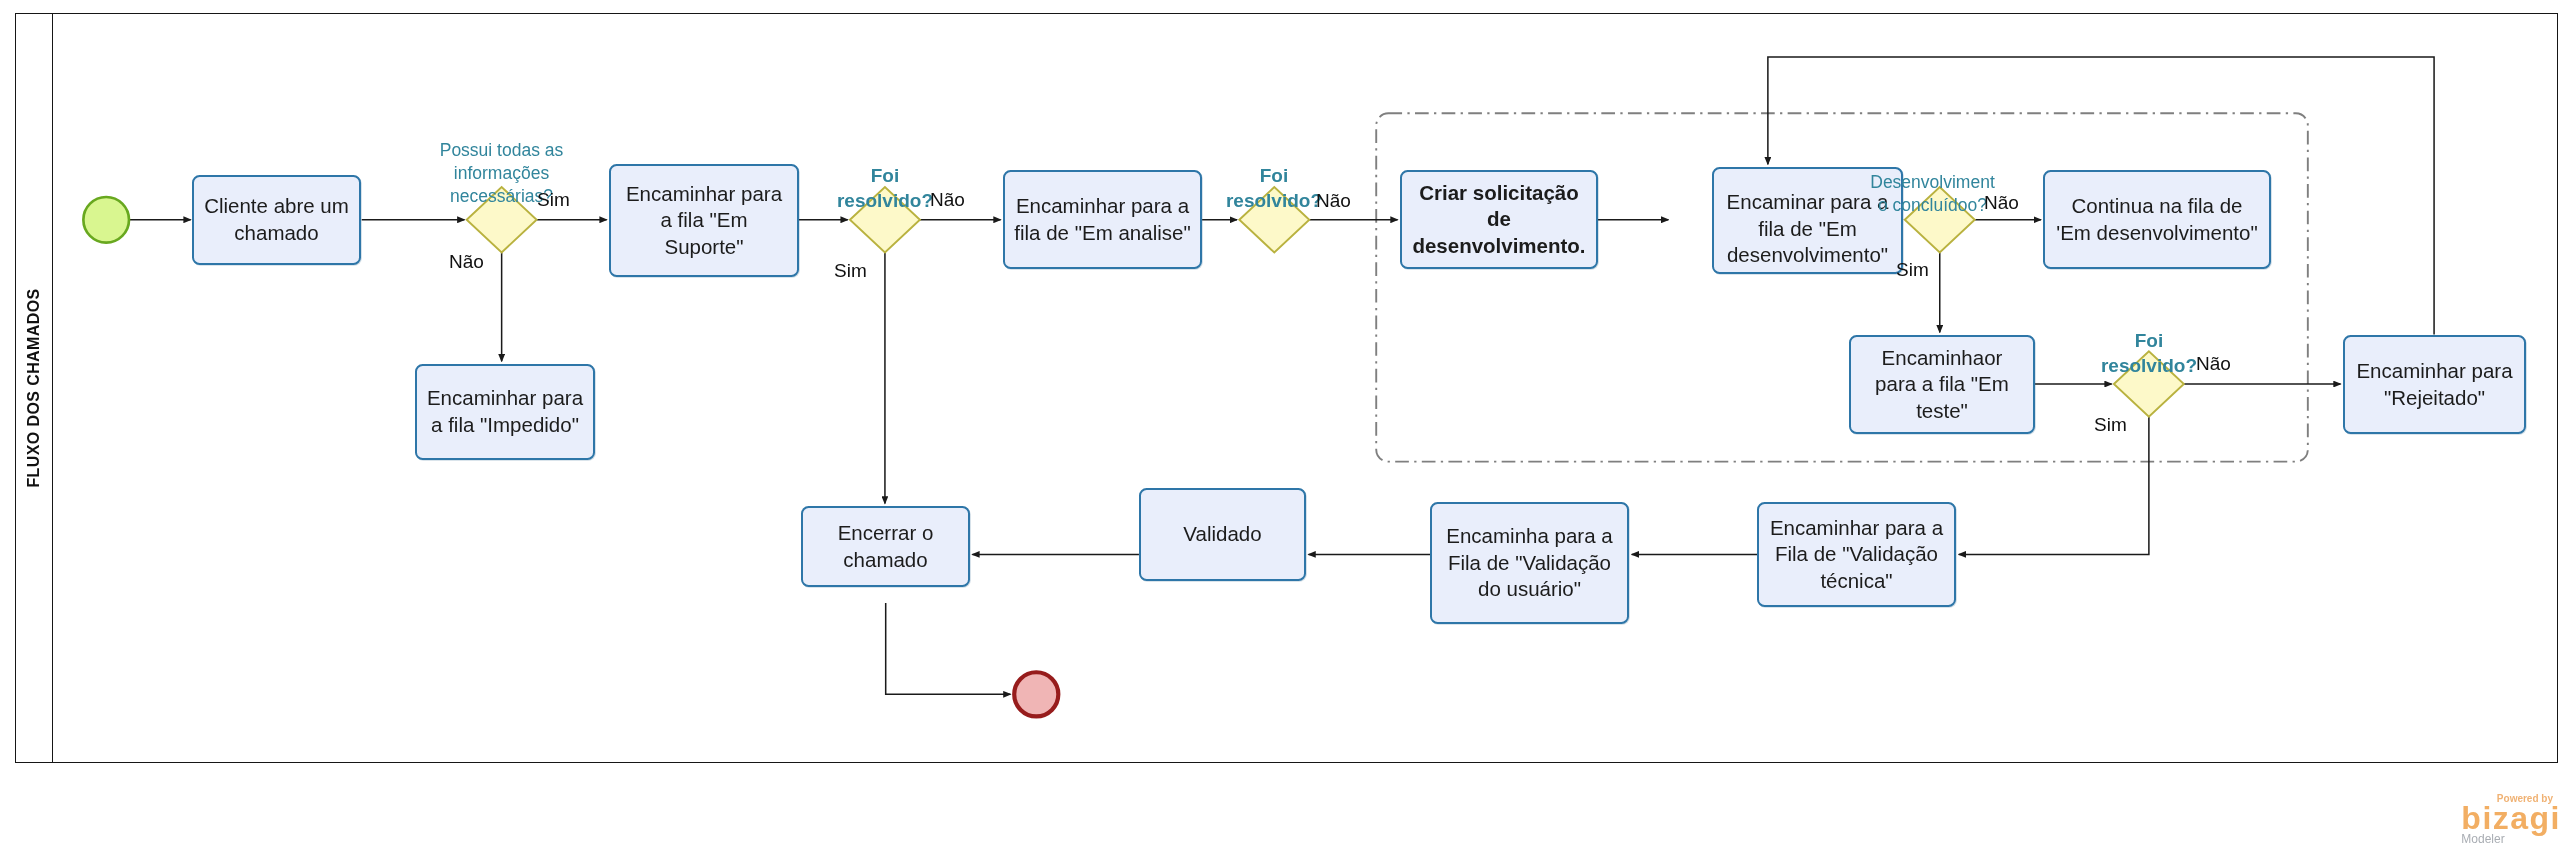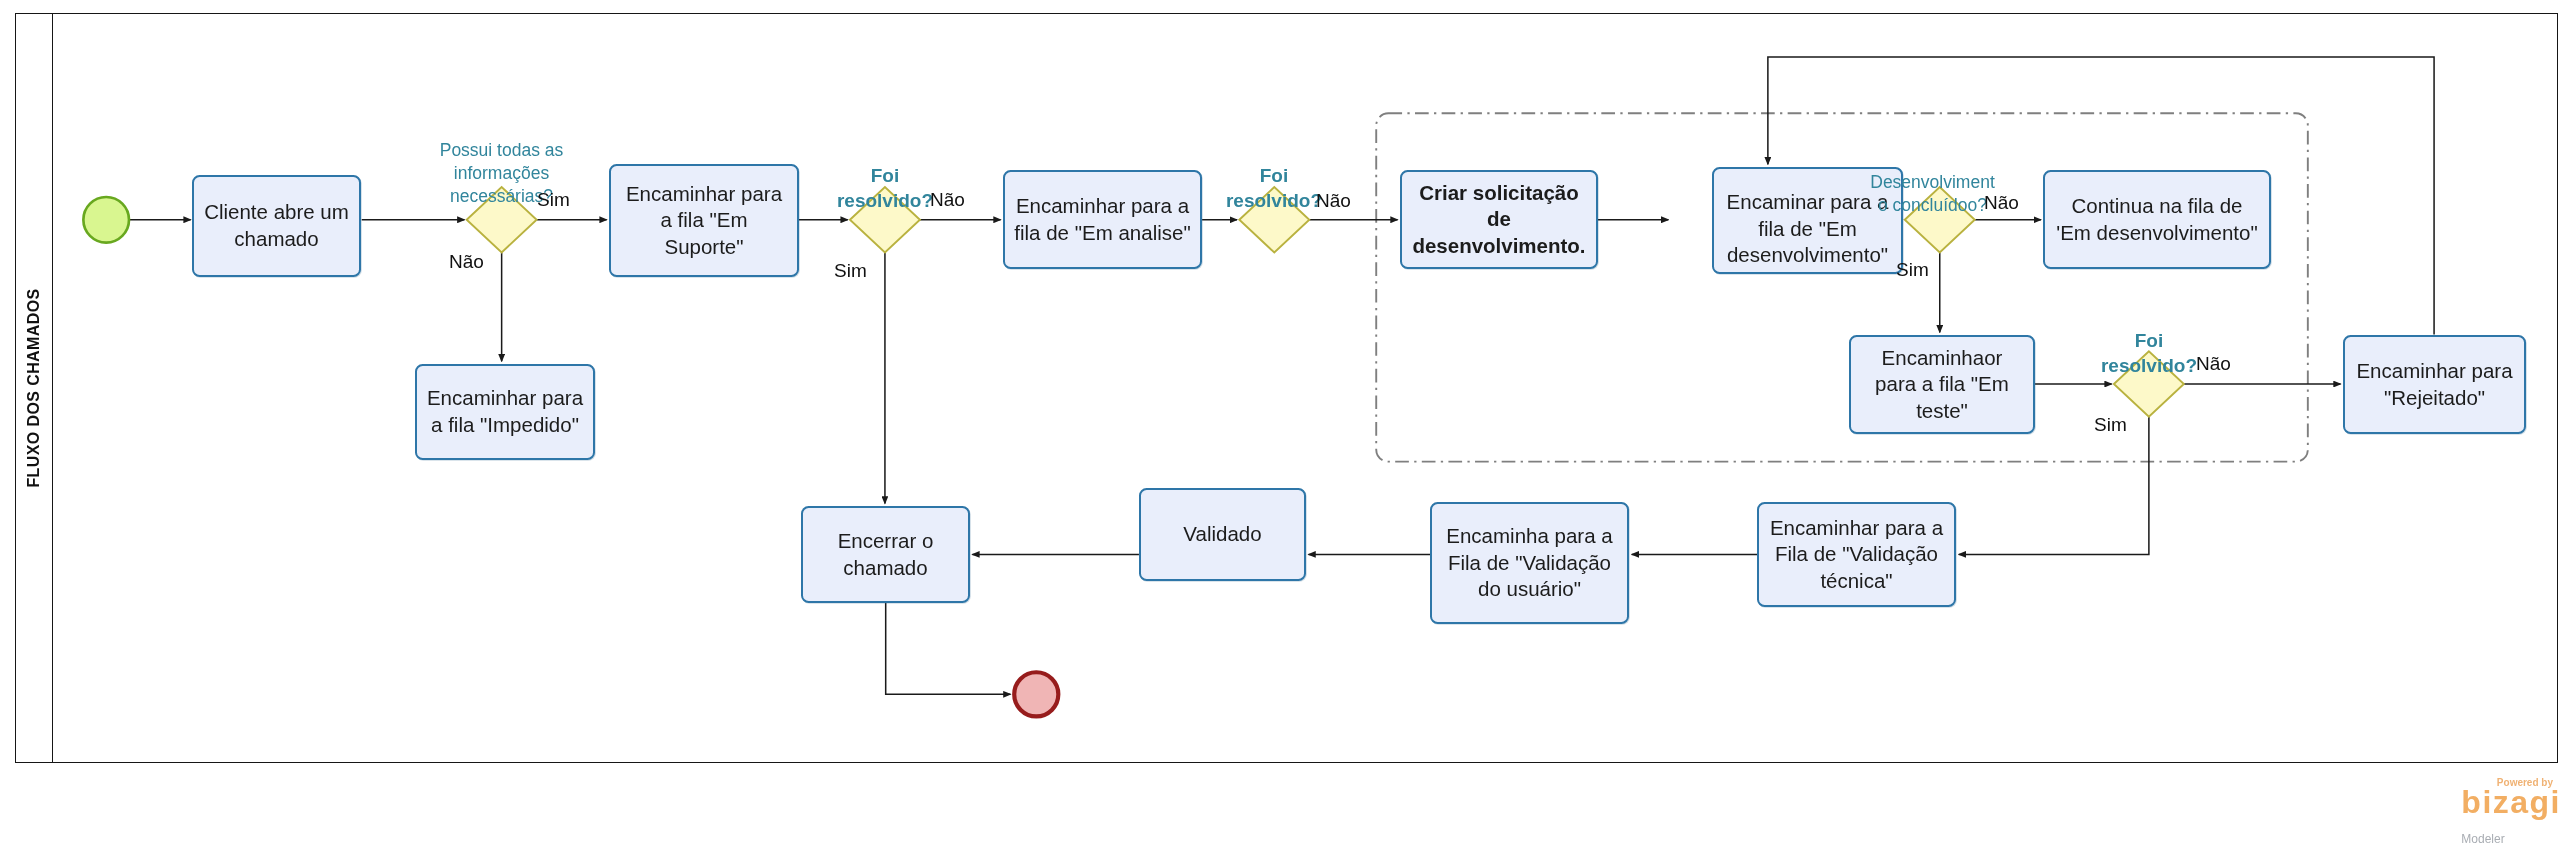--- a/index.html
+++ b/index.html
@@ -17,21 +17,21 @@
         color:#1c1c1c;font-size:20.5px;line-height:1.3;padding:3px 9px;box-shadow:0.8px 0.8px 0 rgba(60,110,150,.25);}
   
   .note{position:absolute;color:#31859c;font-size:17.5px;line-height:1.32;text-align:center;white-space:pre-line;margin-top:28px;}
   .note.bold{font-weight:bold;font-size:19px;}
   
   .elabel{position:absolute;color:#111;font-size:19px;font-weight:normal;white-space:nowrap;}
   
   .logo{position:absolute;right:15px;bottom:6px;text-align:right;line-height:1;}
   .logo .powered{font-size:10px;font-weight:bold;color:#f0b274;margin-right:8px;}
   .logo .brand{font-size:32px;font-weight:bold;color:#f2ae63;letter-spacing:1.5px;line-height:.9;}
-  .logo .product{font-size:12px;color:#a9adb3;text-align:left;margin-top:16px;}
+  .logo .product{font-size:12px;color:#a9adb3;text-align:left;margin-top:0;}
 </style>
 </head>
 <body>
 
 <div class="canvas">
 
   <div class="pool">
     <div class="lane-head">
       <div class="lane-title">FLUXO DOS CHAMADOS</div>
     </div>
@@ -75,21 +75,21 @@
 
     <g fill="#fdf9c9" stroke="#b9b23f" stroke-width="2.5">
       <polygon points="613,289 659,246 705,289 659,332"></polygon>
       <polygon points="1117,289 1163,246 1209,289 1163,332"></polygon>
       <polygon points="1629,289 1675,246 1721,289 1675,332"></polygon>
       <polygon points="2504,289 2550,246 2596,289 2550,332"></polygon>
       <polygon points="2779,505 2825,462 2871,505 2825,548"></polygon>
     </g>
   </svg>
 
-  <div class="task" style="left:192px;top:175px;width:169px;height:102px;">
+  <div class="task" style="left:192px;top:175px;width:169px;height:90px;">
       <span>Cliente abre um chamado</span>
     </div>
   <div class="task" style="left:415px;top:364px;width:180px;height:96px;">
       <span>Encaminhar para a fila "Impedido"</span>
     </div>
   <div class="task" style="left:609px;top:164px;width:190px;height:113px;">
       <span>Encaminhar para a fila "Em Suporte"</span>
     </div>
   <div class="task" style="left:1003px;top:170px;width:199px;height:99px;">
       <span>Encaminhar para a fila de "Em analise"</span>
@@ -111,21 +111,21 @@
     </div>
   <div class="task" style="left:1757px;top:502px;width:199px;height:105px;">
       <span>Encaminhar para a Fila de "Validação técnica"</span>
     </div>
   <div class="task" style="left:1430px;top:502px;width:199px;height:122px;">
       <span>Encaminha para a Fila de "Validação do usuário"</span>
     </div>
   <div class="task" style="left:1139px;top:488px;width:167px;height:93px;">
       <span>Validado</span>
     </div>
-  <div class="task" style="left:801px;top:506px;width:169px;height:97px;">
+  <div class="task" style="left:801px;top:506px;width:169px;height:81px;">
       <span>Encerrar o chamado</span>
     </div>
 
   <div class="note" style="left:418px;top:111px;width:167px;">Possui todas as
 informações
 necessárias?</div>
   <div class="note bold" style="left:809px;top:135px;width:152px;">Foi
 resolvido?</div>
   <div class="note bold" style="left:1198px;top:135px;width:152px;">Foi
 resolvido?</div>

